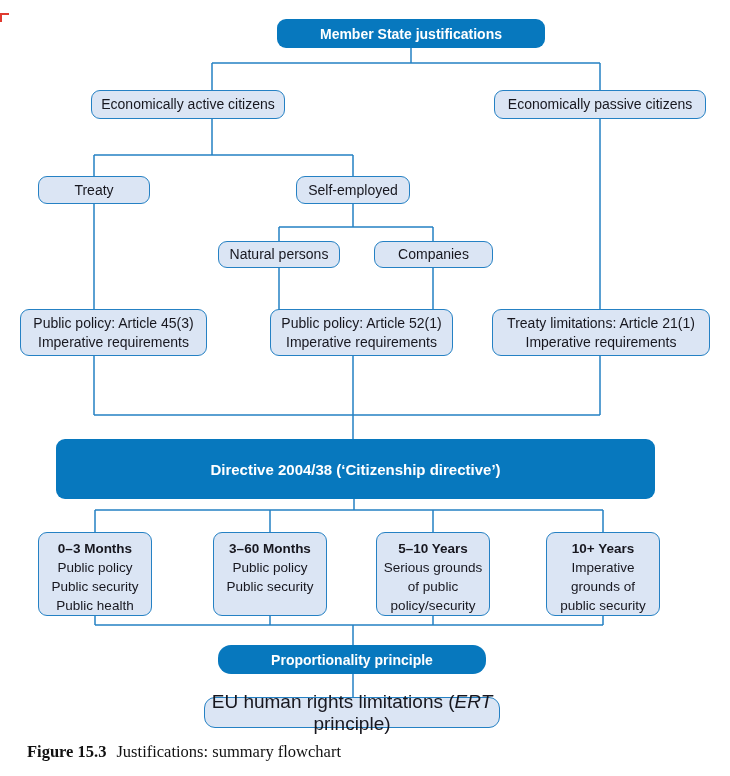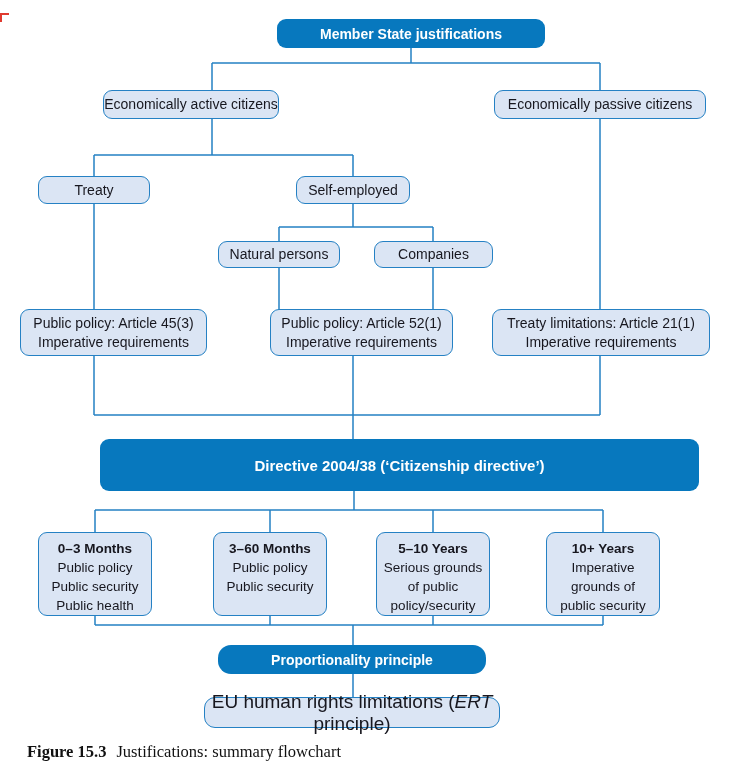--- a/index.html
+++ b/index.html
@@ -77,21 +77,21 @@
       <path d="M95 614 V625 M270 614 V625 M433 614 V625 M603 614 V625 M95 625 H603 M353 625 V647"></path>
 
       <path d="M353 672 V699"></path>
     </g>
   </svg>
 
   <div class="node solid" style="left:277px;top:19px;width:268px;height:29px;">
     <span>Member State justifications</span>
   </div>
 
-  <div class="node light" style="left:103px;top:90px;width:176px;height:29px;">
+  <div class="node light" style="left:91px;top:90px;width:194px;height:29px;">
     <span>Economically active citizens</span>
   </div>
 
   <div class="node light" style="left:494px;top:90px;width:212px;height:29px;">
     <span>Economically passive citizens</span>
   </div>
 
   <div class="node light" style="left:38px;top:176px;width:112px;height:28px;">
     <span>Treaty</span>
   </div>
@@ -116,21 +116,21 @@
   <div class="node light two-line" style="left:270px;top:309px;width:183px;height:47px;">
     <span>Public policy: Article 52(1)</span>
     <span>Imperative requirements</span>
   </div>
 
   <div class="node light two-line" style="left:492px;top:309px;width:218px;height:47px;">
     <span>Treaty limitations: Article 21(1)</span>
     <span>Imperative requirements</span>
   </div>
 
-  <div class="node solid" style="left:56px;top:439px;width:599px;height:52px;font-size:15px;margin-left:44px;">
+  <div class="node solid" style="left:56px;top:439px;width:599px;height:60px;font-size:15px;">
     <span>Directive 2004/38 (‘Citizenship directive’)</span>
   </div>
 
   <div class="node light period-box" style="left:38px;top:532px;width:114px;height:84px;">
     <span class="p-title">0–3 Months</span>
     <span>Public policy</span>
     <span>Public security</span>
     <span>Public health</span>
   </div>
 

